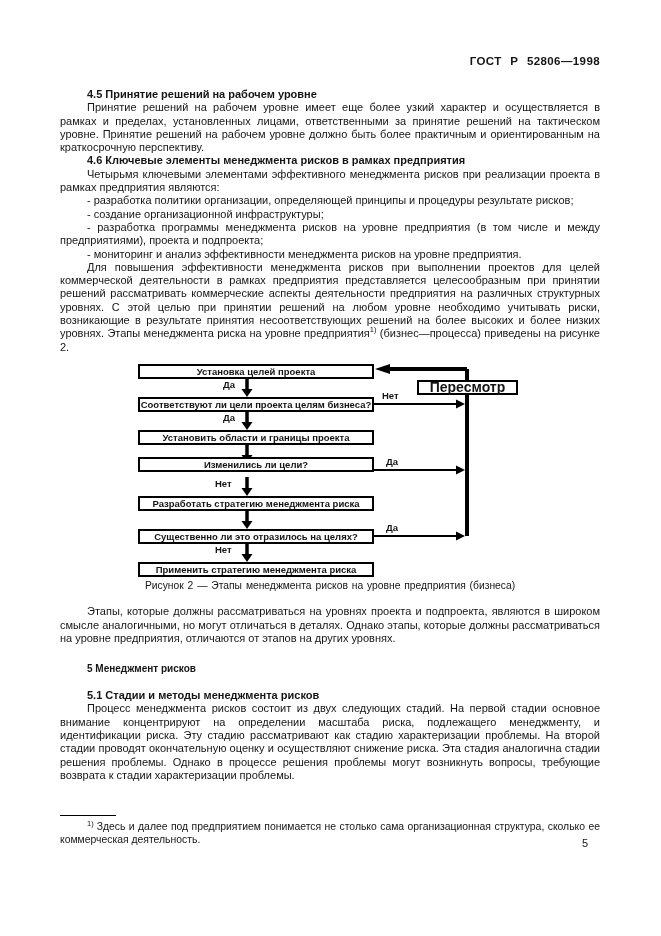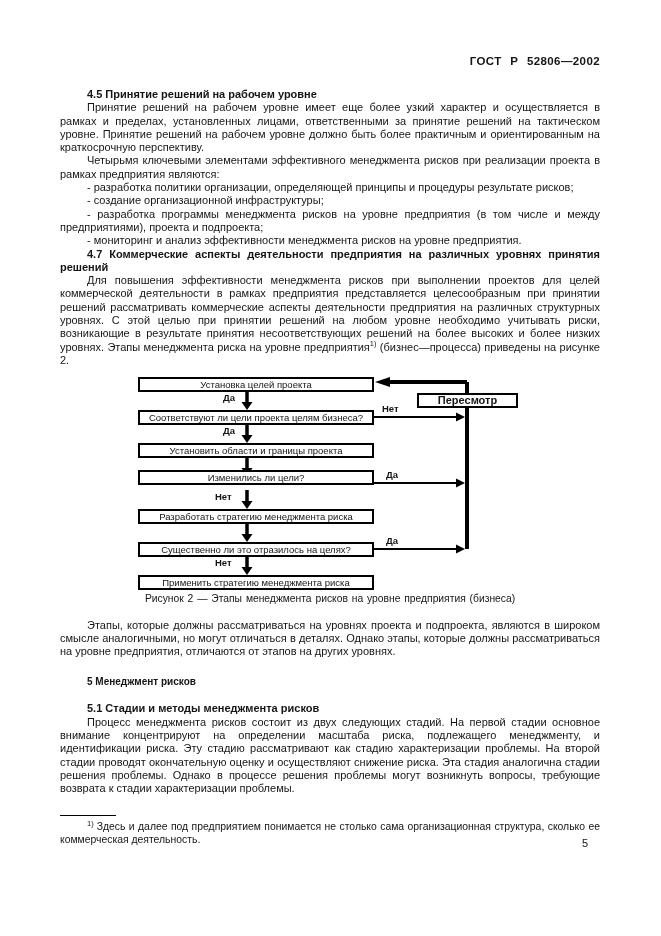--- a/index.html
+++ b/index.html
@@ -61,38 +61,38 @@
   .fc svg { position: absolute; left: 0; top: 0; }
   .fc-box {
     position: absolute;
     left: 78px;
     width: 236px;
     height: 15px;
     box-sizing: border-box;
     border: 2px solid #000;
     background: #fff;
     font-size: 9.5px;
-    font-weight: normal;
+    font-weight: bold;
     line-height: 11px;
     text-align: center;
     text-indent: 0;
     display: flex;
     align-items: center;
     justify-content: center;
   }
   .fc-review {
     position: absolute;
     left: 357px;
     top: 19px;
     width: 101px;
     height: 15px;
     box-sizing: border-box;
     border: 2px solid #000;
     background: #fff;
-    font-size: 11px;
+    font-size: 14px;
     font-weight: bold;
     display: flex;
     align-items: center;
     justify-content: center;
   }
   .fc-lbl {
     position: absolute;
     font-size: 9.5px;
     font-weight: bold;
     line-height: 10px;
@@ -128,34 +128,34 @@
     width: 30px;
     text-align: center;
     font-size: 11px;
   }
 </style>
 </head>
 <body>
 
 <div class="page">
 
-  <div class="doc-header">ГОСТ Р 52806—2002</div>
+  <div class="doc-header">ГОСТ Р 52806—1998</div>
 
   <div class="content">
 
     <h3 class="sub">4.5 Принятие решений на рабочем уровне</h3>
     <p>Принятие решений на рабочем уровне имеет еще более узкий характер и осуществляется в рамках и пределах, установленных лицами, ответственными за принятие решений на тактическом уровне. Принятие решений на рабочем уровне должно быть более практичным и ориентированным на краткосрочную перспективу.</p>
 
+    <h3 class="sub">4.6 Ключевые элементы менеджмента рисков в рамках предприятия</h3>
     <p>Четырьмя ключевыми элементами эффективного менеджмента рисков при реализации проекта в рамках предприятия являются:</p>
     <p>- разработка политики организации, определяющей принципы и процедуры результате рисков;</p>
     <p>- создание организационной инфраструктуры;</p>
     <p>- разработка программы менеджмента рисков на уровне предприятия (в том числе и между предприятиями), проекта и подпроекта;</p>
     <p>- мониторинг и анализ эффективности менеджмента рисков на уровне предприятия.</p>
 
-    <h3 class="sub">4.7 Коммерческие аспекты деятельности предприятия на различных уровнях принятия решений</h3>
     <p><span>Для повышения эффективности менеджмента рисков при выполнении проектов для целей коммерческой деятельности в рамках предприятия представляется целесообразным при принятии решений рассматривать коммерческие аспекты деятельности предприятия на различных структурных уровнях. С этой целью при принятии решений на любом уровне необходимо учитывать риски, возникающие в результате принятия несоответствующих решений на более высоких и более низких уровнях. Этапы менеджмента риска на уровне предприятия</span><span class="sup">1)</span><span> (бизнес—процесса) приведены на рисунке 2.</span></p>
 
     <div class="figure-wrap">
       <div class="fc">
         <svg width="540" height="218" viewBox="0 0 540 218">
 
           <line x1="407" y1="8" x2="407" y2="175" stroke="#000" stroke-width="4"></line>
           <line x1="407" y1="8" x2="322" y2="8" stroke="#000" stroke-width="4"></line>
           <polygon points="330,3 330,13 315,8" fill="#000"></polygon>
 

